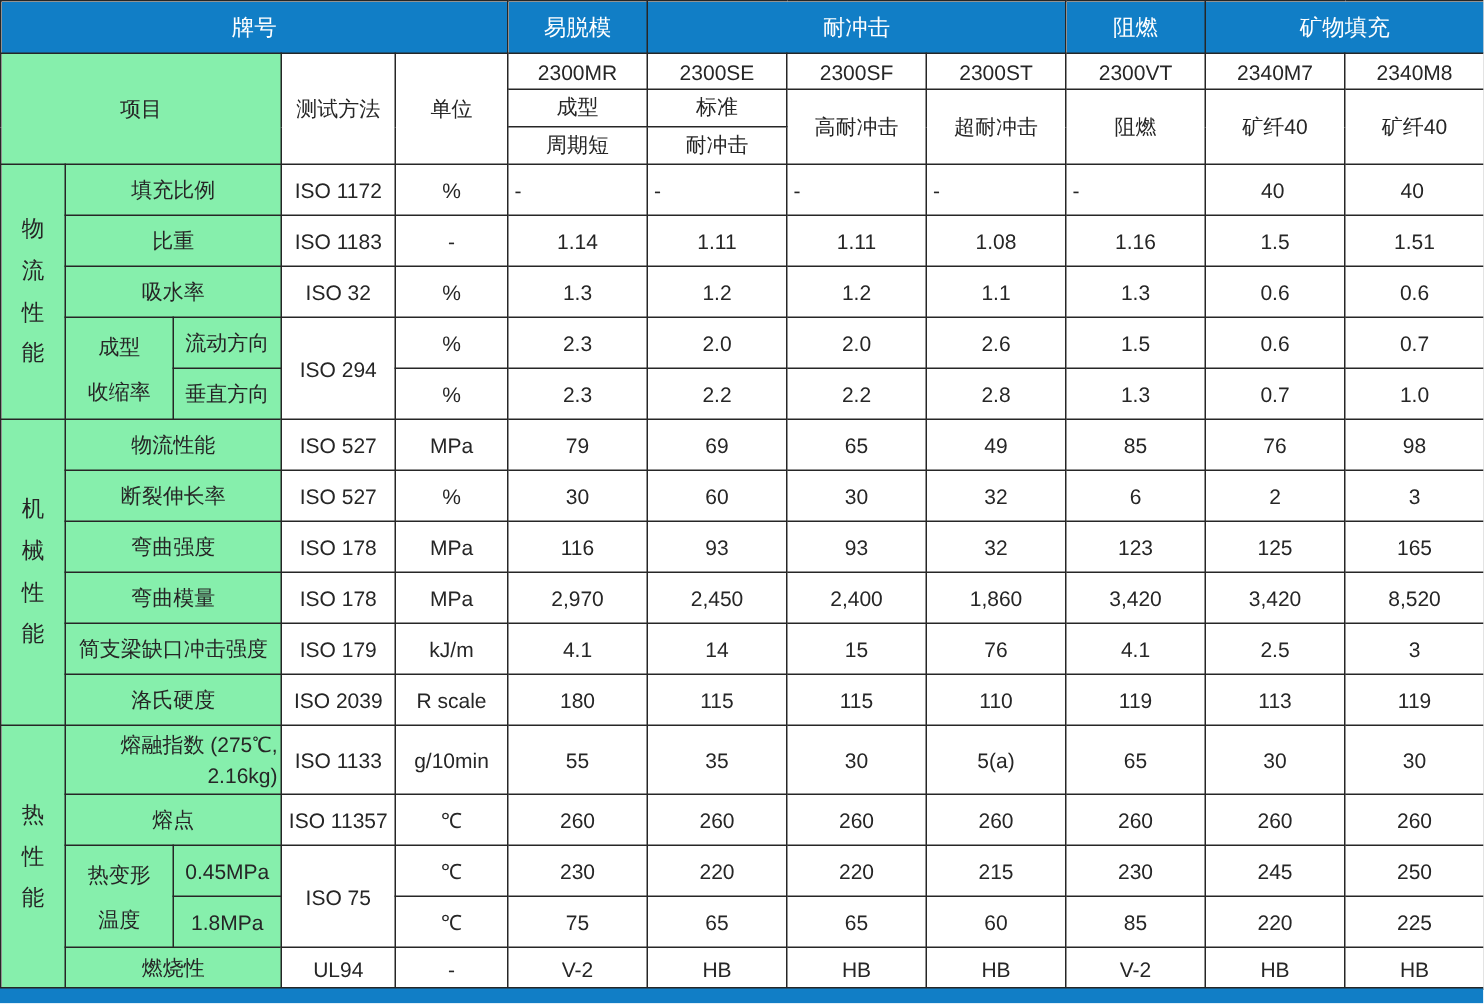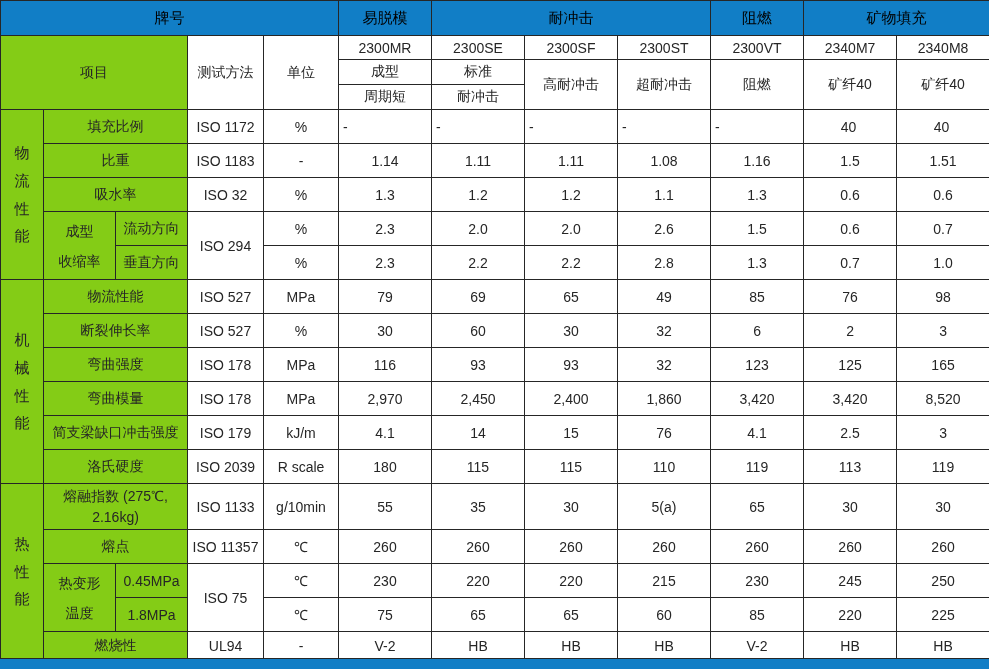--- a/index.html
+++ b/index.html
@@ -21,45 +21,45 @@
     text-align:center;
     vertical-align:middle;
     font-size:14px;
     padding:0 2px;
     overflow:hidden;
     background:#fff;
   }
   
   tr.r1 td{
     background:#117ec6;
-    color:#000000;
+    color:#ffffff;
     font-size:15px;
   }
   
-  td.lb{background:#84cc16;}
+  td.lb{background:#86efac;}
   
   tr.r1{height:35px;}
   tr.r2{height:24px;}
   tr.r3{height:25px;}
   tr.r4{height:25px;}
   tr.dr{height:34px;}
   tr.melt{height:46px;}
   tr.last{height:28px;margin-left:39px;}
   
   td.vert span{
     display:inline-block;
     width:1.1em;
     word-break:break-all;
     line-height:1.85;
     font-size:15px;
   }
   
   td.pair div{line-height:30px;}
   
-  td.melt-label{white-space:pre-line;line-height:1.45;}
+  td.melt-label{white-space:pre-line;line-height:1.45;text-align:right;}
   
   td.al{text-align:left;padding-left:4px;}
   td.ar{text-align:center;padding-right:5px;}
   
   #bottom-strip{
     position:absolute;
     left:0;right:0;bottom:0;
     height:10px;
     background:#117ec6;
     border-top:1px solid #262626;

